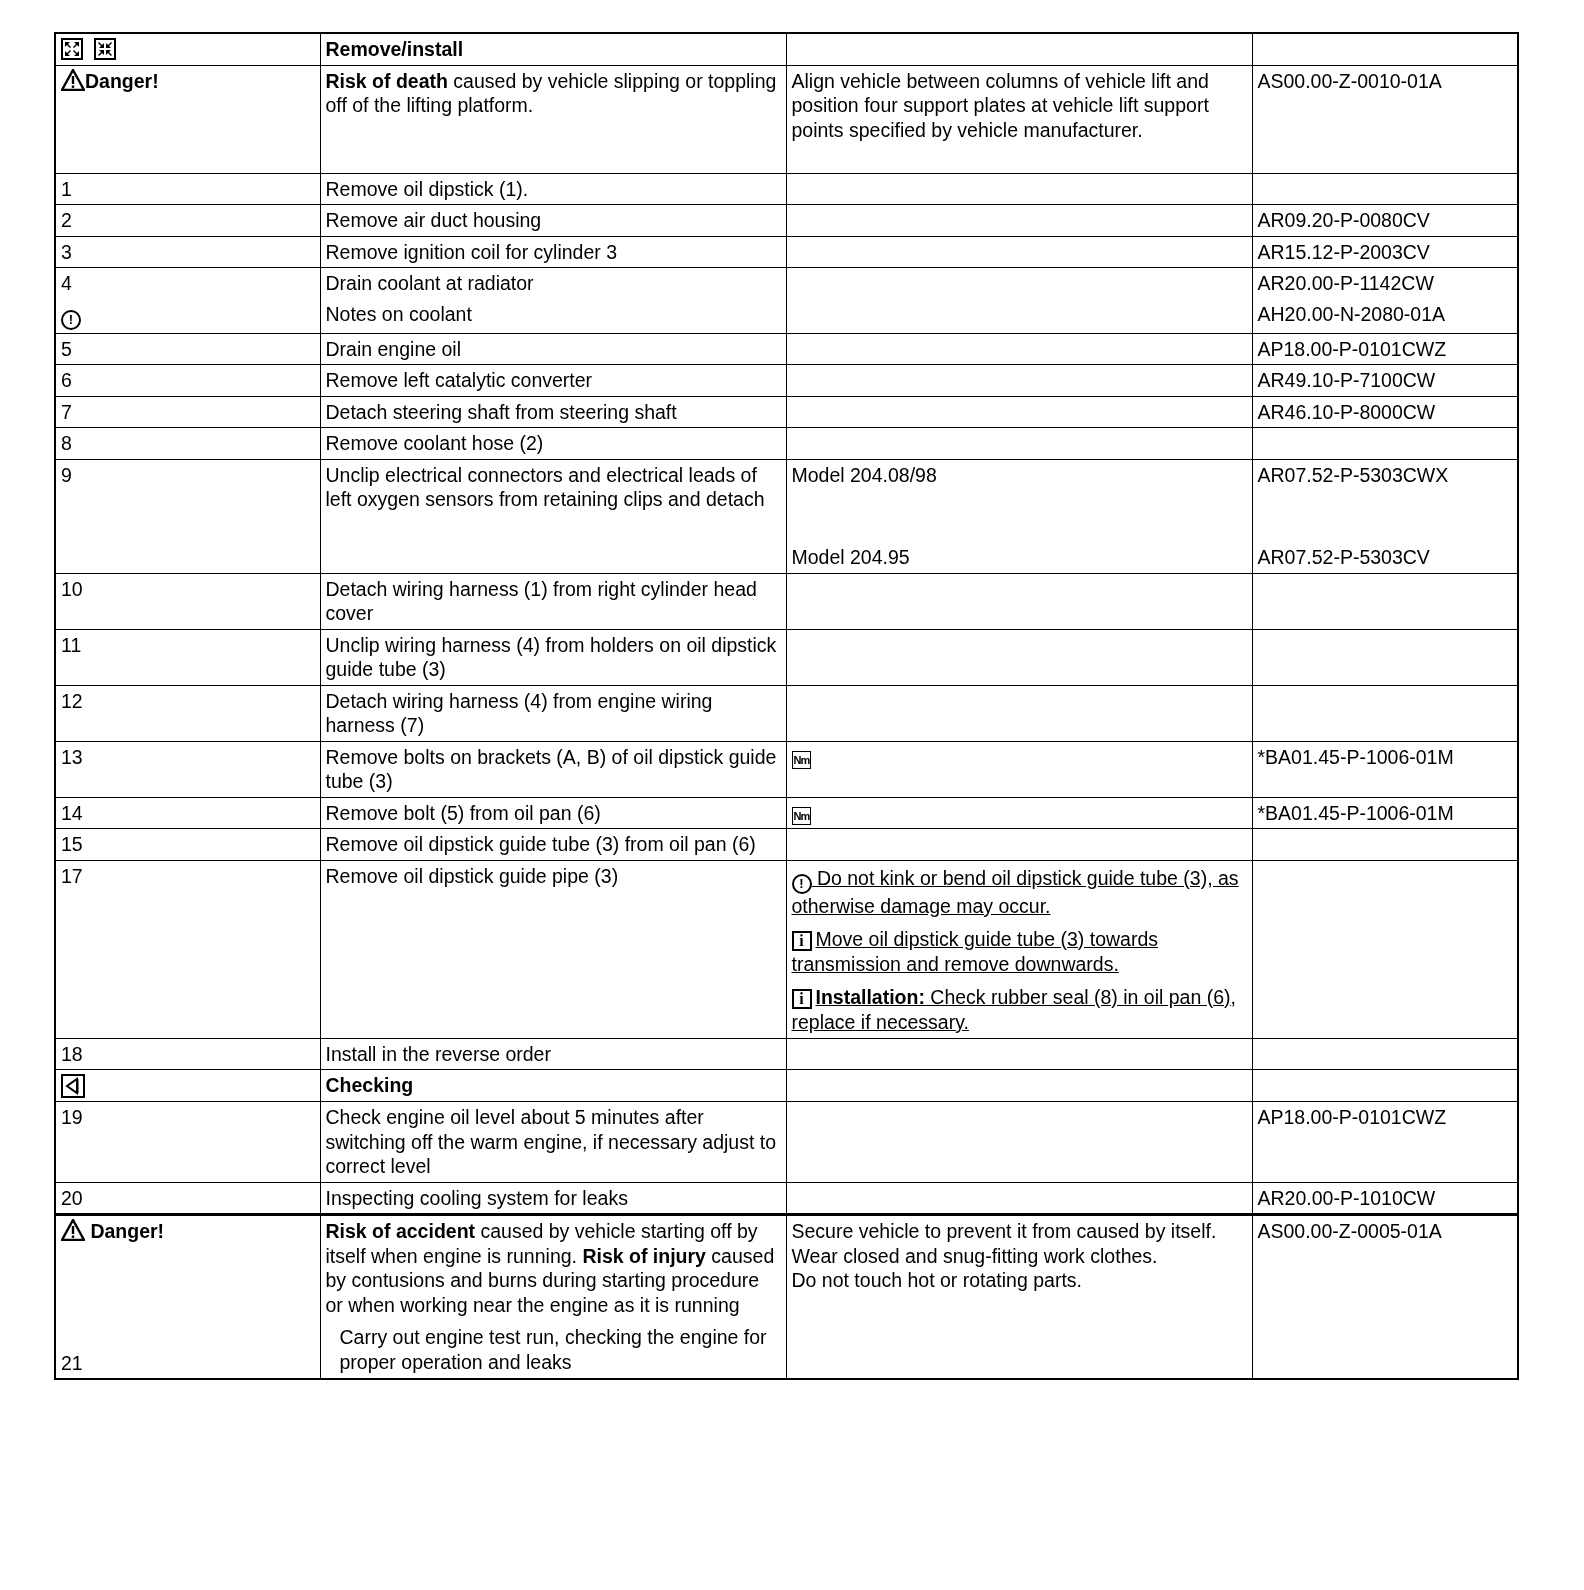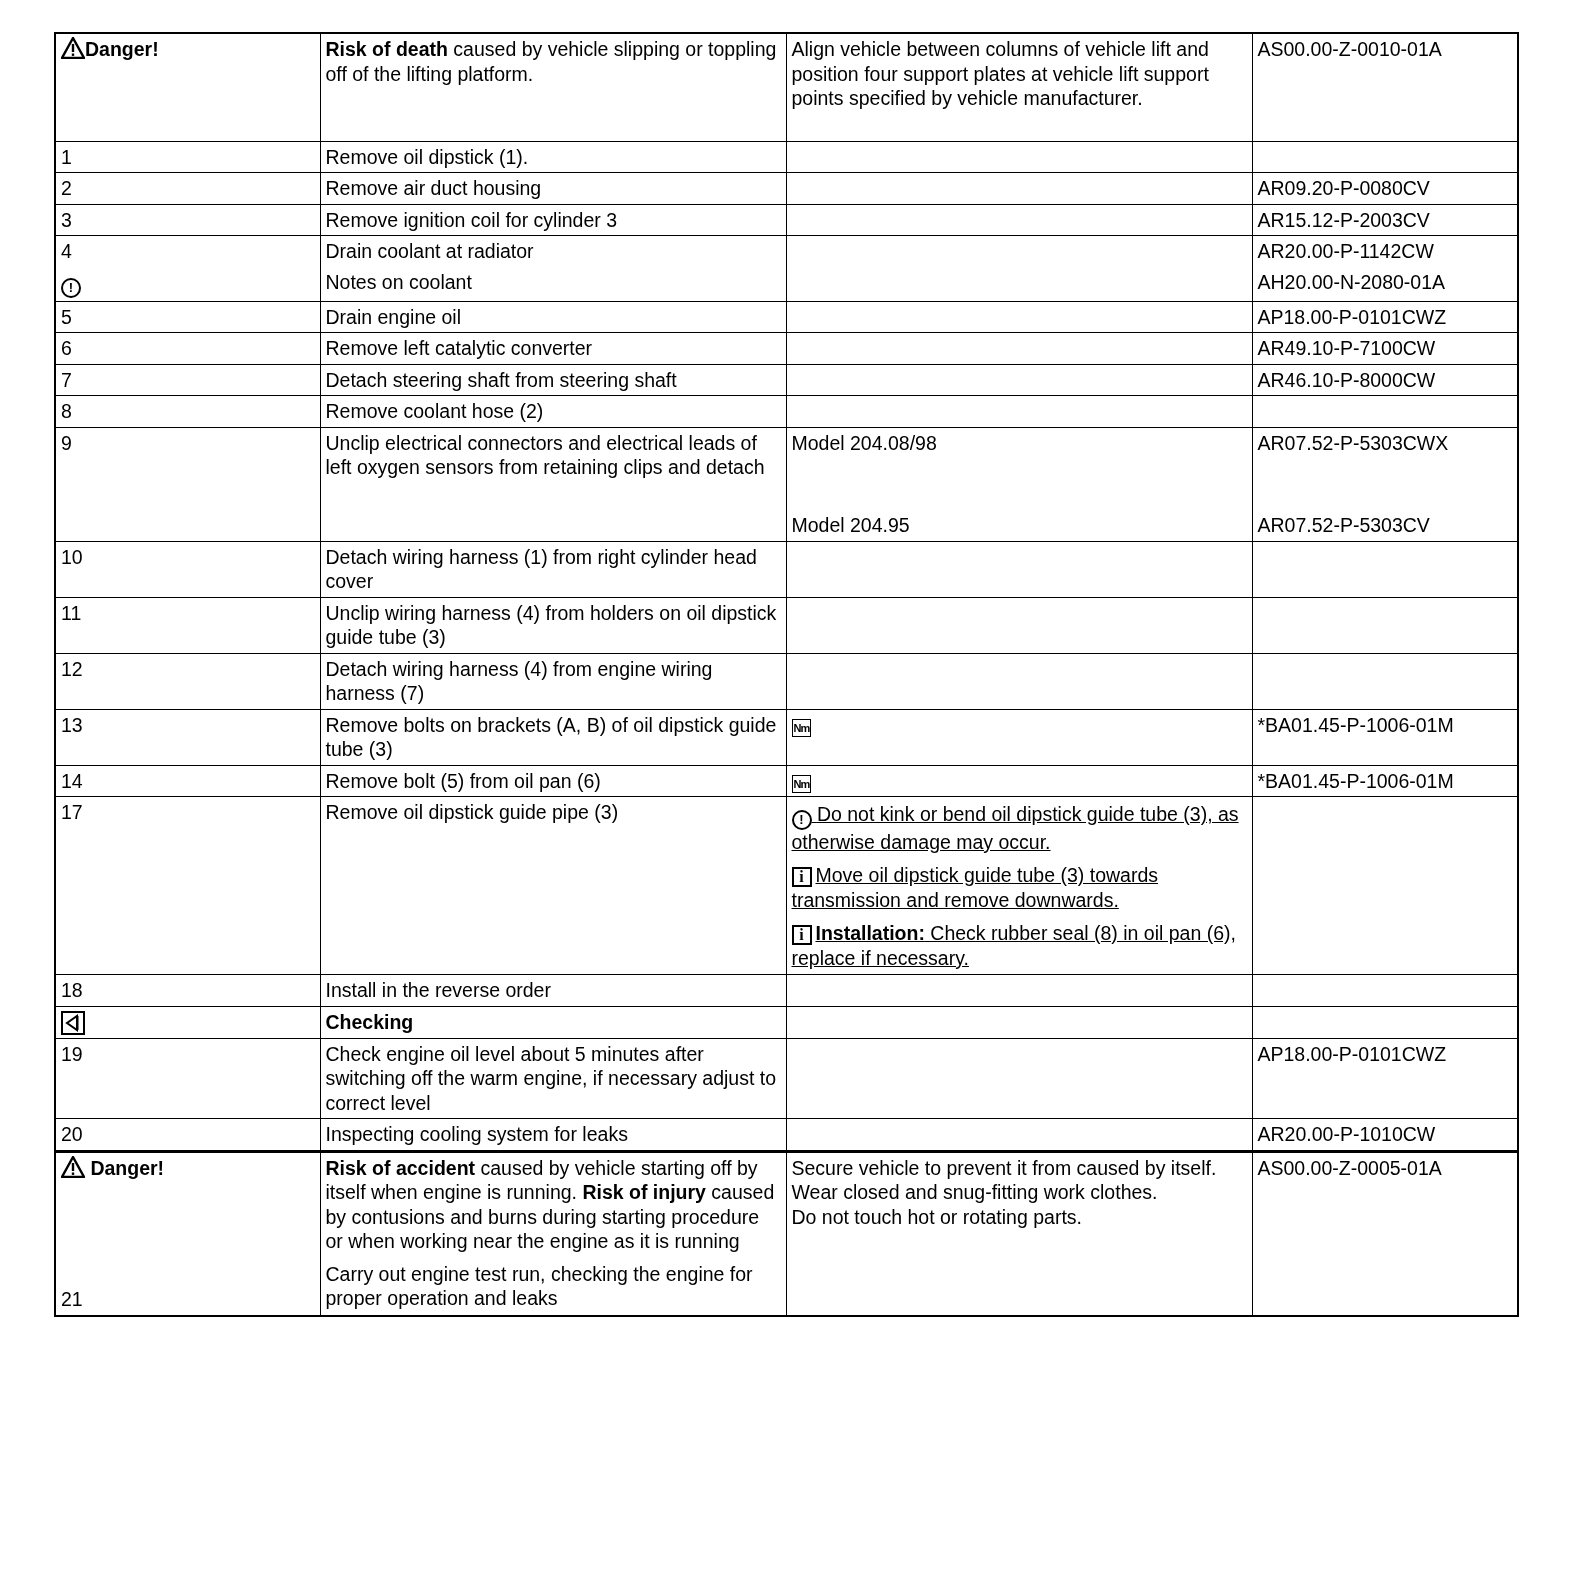--- a/index.html
+++ b/index.html
@@ -49,20 +49,43 @@
 
 <table class="proc">
   <colgroup>
       <col class="c1">
       <col class="c2">
       <col class="c3">
       <col class="c4">
     </colgroup>
   <tbody>
 
+    <tr>
+      <td>
+        <span class="icon-box">
+          <svg width="18" height="18" viewBox="0 0 18 18">
+            <path d="M2 2 L7 2 L5 4 L8 7 L7 8 L4 5 L2 7 Z" fill="#000"></path>
+            <path d="M16 2 L16 7 L14 5 L11 8 L10 7 L13 4 L11 2 Z" fill="#000"></path>
+            <path d="M2 16 L2 11 L4 13 L7 10 L8 11 L5 14 L7 16 Z" fill="#000"></path>
+            <path d="M16 16 L11 16 L13 14 L10 11 L11 10 L14 13 L16 11 Z" fill="#000"></path>
+          </svg>
+        </span>
+        <span class="icon-box">
+          <svg width="18" height="18" viewBox="0 0 18 18">
+            <path d="M8 8 L3 8 L5 6 L2 3 L3 2 L6 5 L8 3 Z" fill="#000"></path>
+            <path d="M10 8 L10 3 L12 5 L15 2 L16 3 L13 6 L15 8 Z" fill="#000"></path>
+            <path d="M8 10 L8 15 L6 13 L3 16 L2 15 L5 12 L3 10 Z" fill="#000"></path>
+            <path d="M10 10 L15 10 L13 12 L16 15 L15 16 L12 13 L10 15 Z" fill="#000"></path>
+          </svg>
+        </span>
+      </td>
+      <td class="b">Remove/install</td>
+      <td></td>
+      <td></td>
+    </tr>
 
     <tr style="height:108px;">
       <td>
         <span class="warn">
           <svg width="24" height="22" viewBox="0 0 24 22">
             <path d="M12 1 L23 21 L1 21 Z" fill="none" stroke="#000" stroke-width="2.4" stroke-linejoin="round"></path>
             <rect x="10.8" y="7" width="2.4" height="8" fill="#000"></rect>
             <rect x="10.8" y="16.5" width="2.4" height="2.4" fill="#000"></rect>
           </svg>
         </span><span class="b">Danger!</span>
@@ -180,20 +203,26 @@
       <td>*BA01.45-P-1006-01M</td>
     </tr>
 
     <tr>
       <td>14</td>
       <td>Remove bolt (5) from oil pan (6)</td>
       <td><span class="nm">Nm</span></td>
       <td>*BA01.45-P-1006-01M</td>
     </tr>
 
+    <tr>
+      <td>15</td>
+      <td>Remove oil dipstick guide tube (3) from oil pan (6)</td>
+      <td></td>
+      <td></td>
+    </tr>
 
 
     <tr>
       <td>17</td>
       <td>Remove oil dipstick guide pipe (3)</td>
       <td style="line-height:25px;text-decoration:underline;">
         <div style="margin-top:2px;">
           <span class="circ-note">!</span>
           <span>Do not kink or bend oil dipstick guide tube (3), as otherwise damage may occur.</span>
         </div>
@@ -252,21 +281,21 @@
               <rect x="10.8" y="16.5" width="2.4" height="2.4" fill="#000"></rect>
             </svg>
           </span>
           <span class="b">Danger!</span>
         </div>
         <div style="height:98px;"></div>
         <div style="margin-top:6px;">21</div>
       </td>
       <td>
         <div><span class="b">Risk of accident</span><span>  caused by vehicle starting off by itself when engine is running.  </span><span class="b">Risk of injury</span><span> caused by contusions and burns during starting procedure or when working near the engine as it is running</span></div>
-        <div style="margin-top:8px;">Carry out engine test run, checking the engine for proper operation and leaks</div>
+        <div style="margin-top:8px;margin-left:14px;">Carry out engine test run, checking the engine for proper operation and leaks</div>
       </td>
       <td>
         <div>Secure vehicle to prevent it from caused by itself.</div>
         <div>Wear closed and snug-fitting work clothes.</div>
         <div>Do not touch hot or rotating parts.</div>
       </td>
       <td>AS00.00-Z-0005-01A</td>
     </tr>
   </tbody>
 </table>

